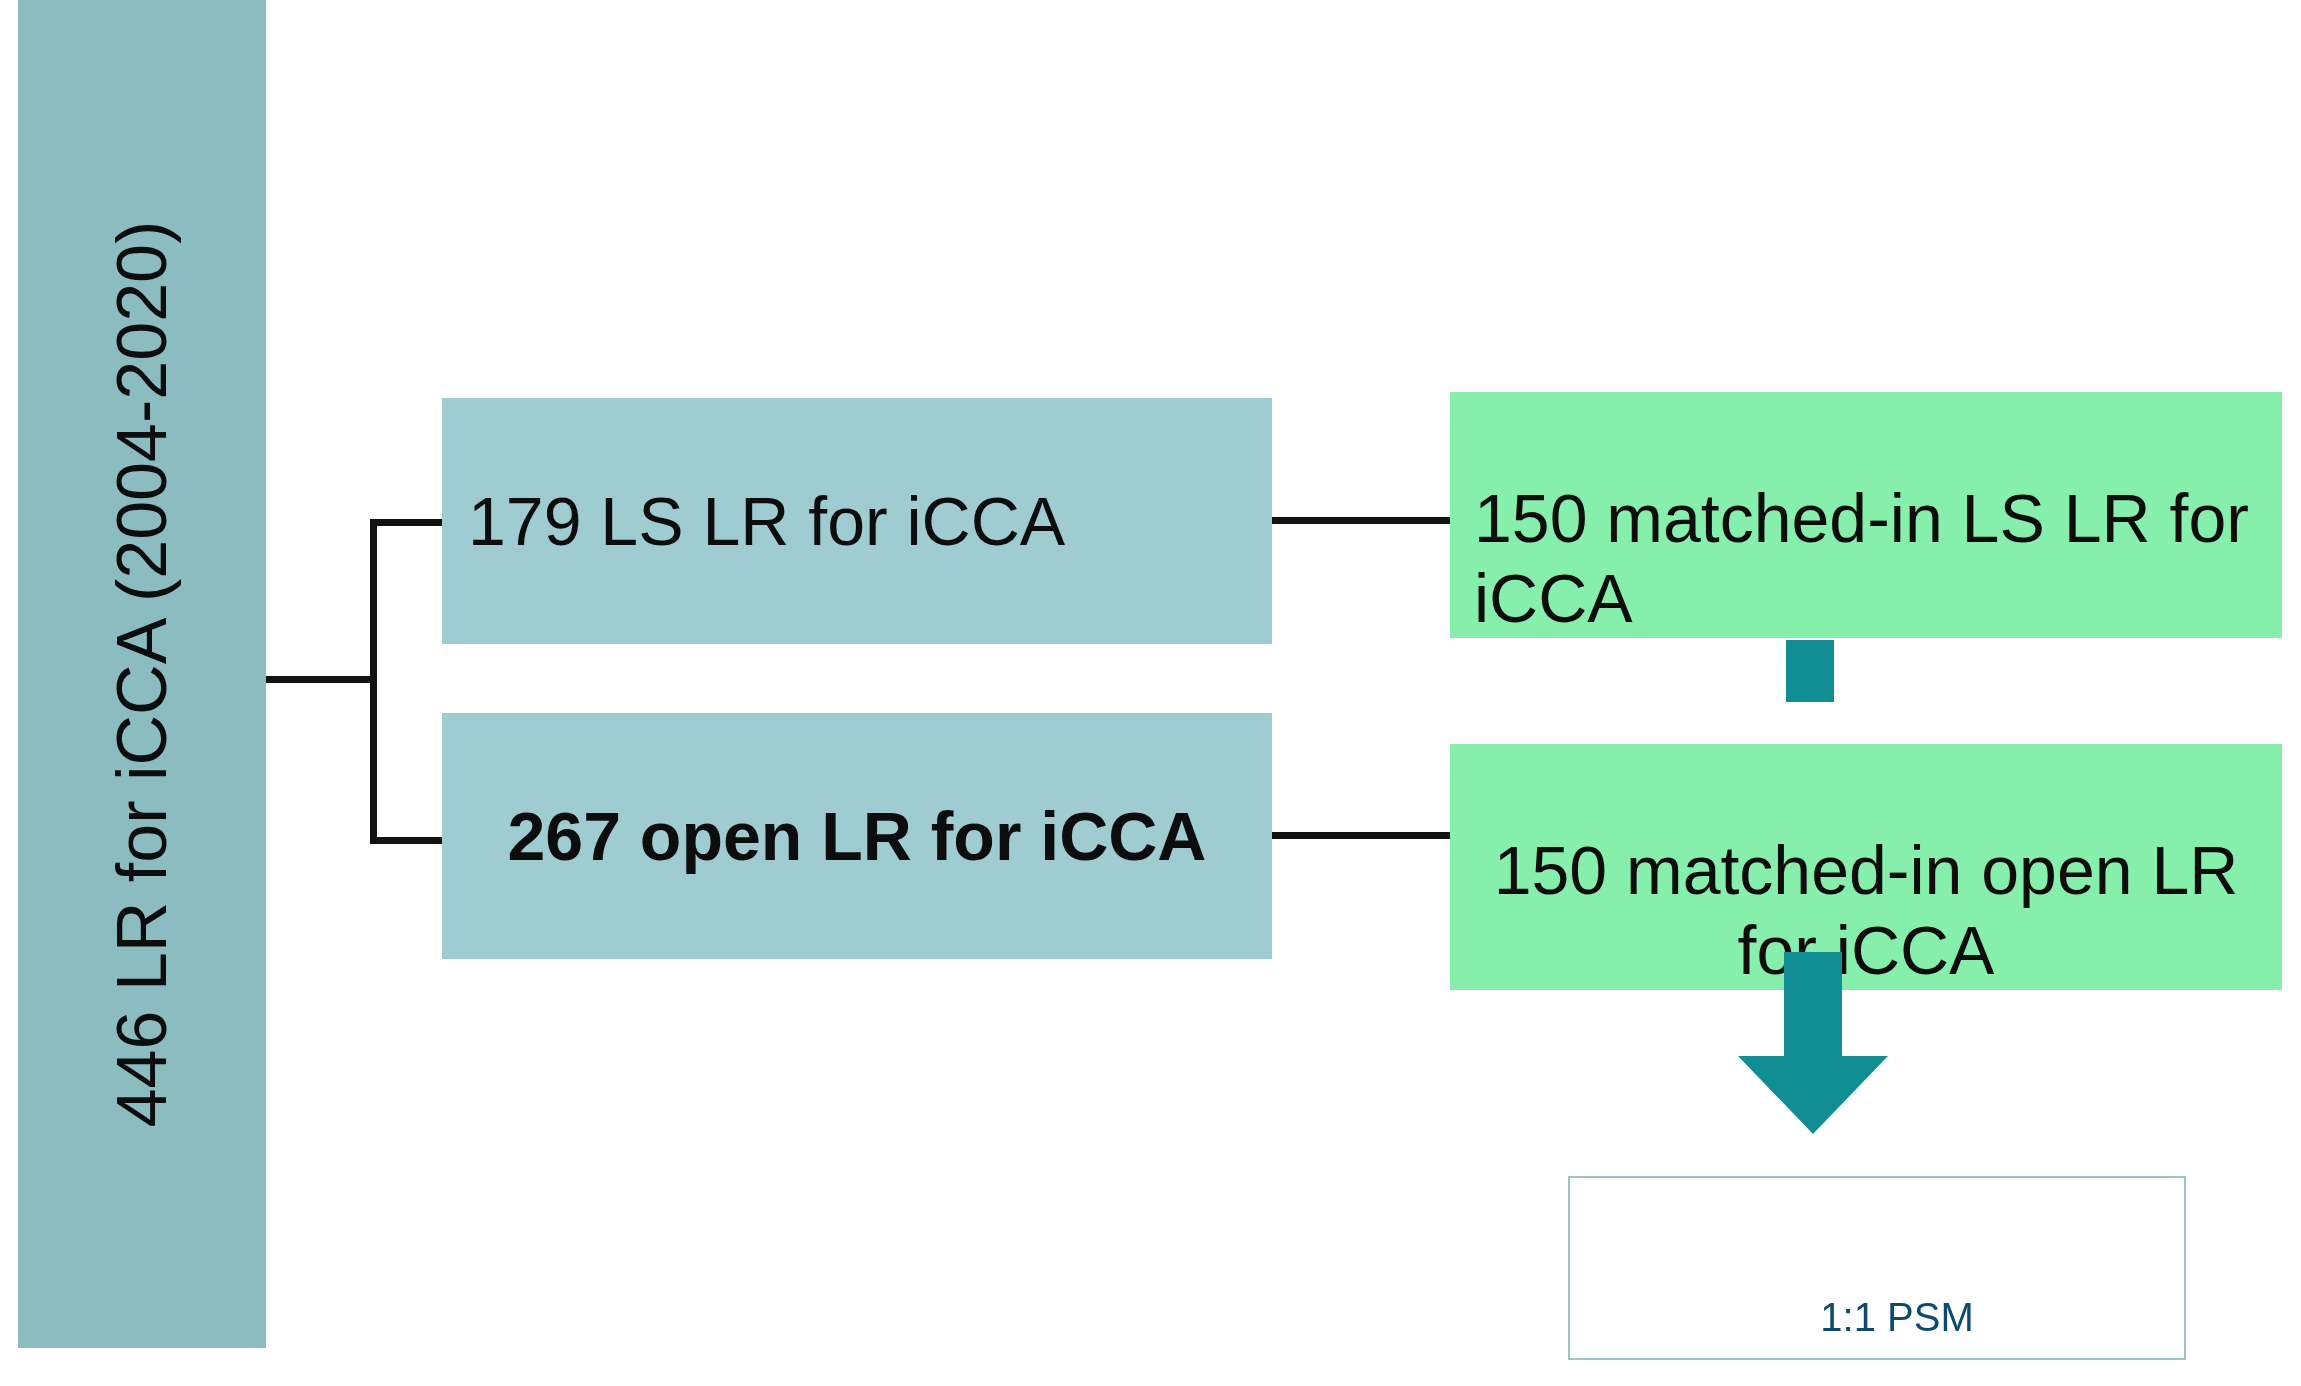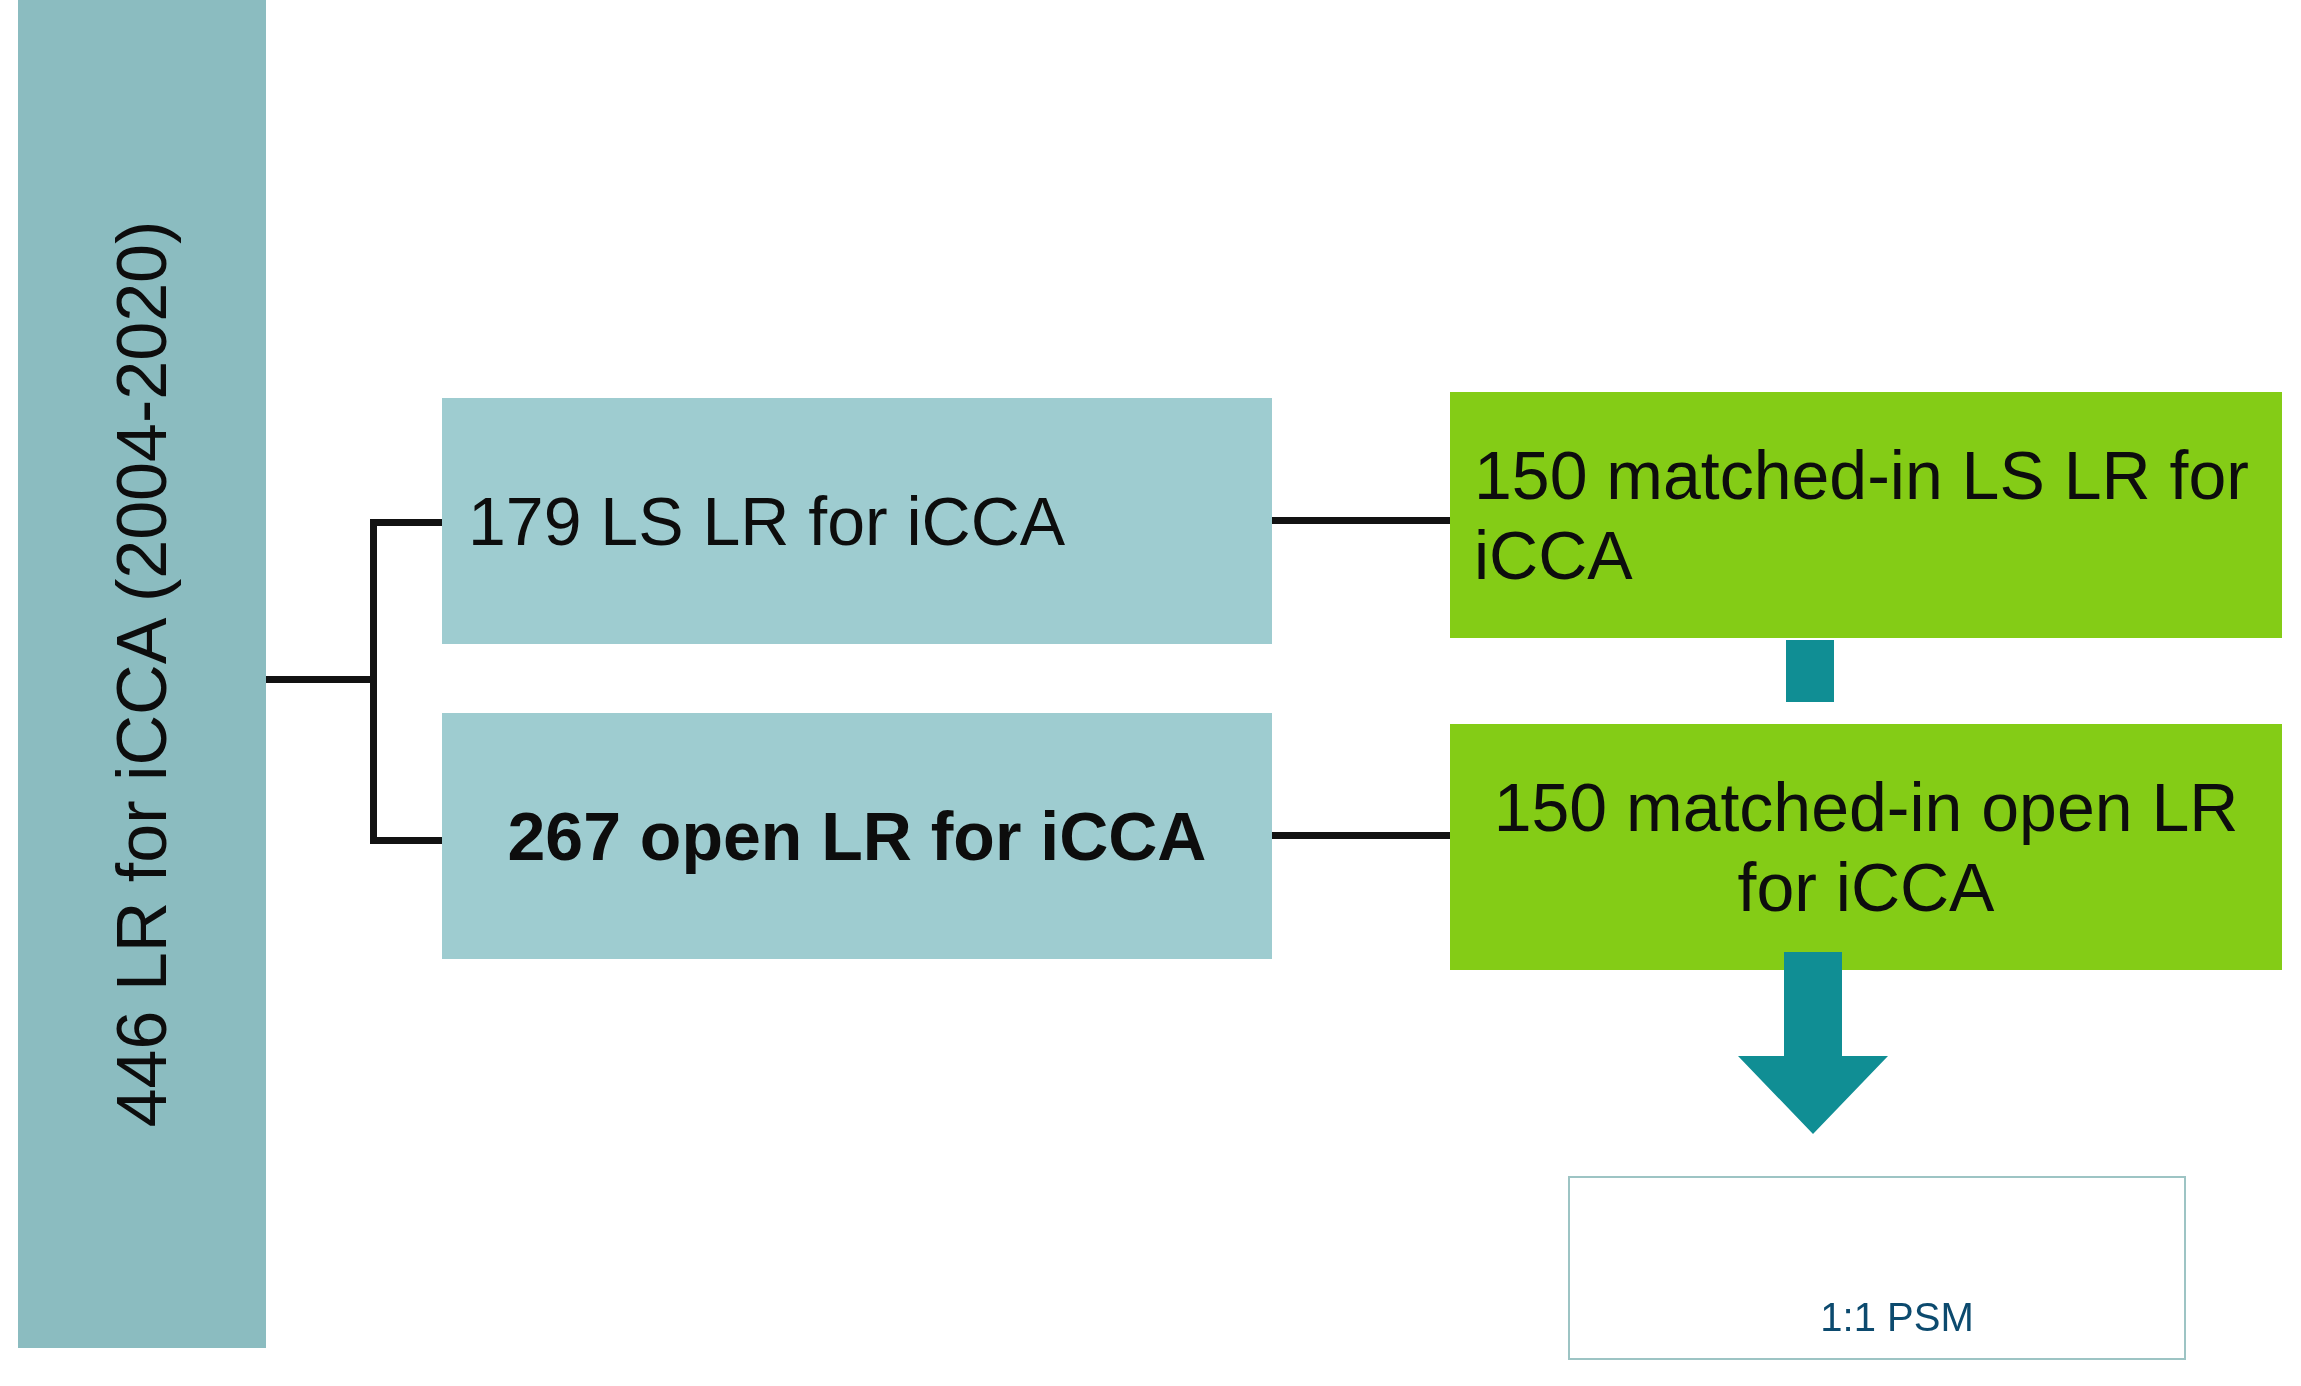--- a/index.html
+++ b/index.html
@@ -55,21 +55,22 @@
   }
   .flow-box .box-text {
     width: 100%;
     display: block;
   }
 
   .mid-box {
     background: #9ECCD0;
   }
   .right-box {
-    background: #84cc16;
+    background: #86efac;
+    align-items: flex-end;
   }
 
   #box-ls-lr {
     left: 442px;  top: 398px;  width: 830px; height: 246px;
     padding: 0 26px;
   }
   #box-ls-lr .box-text { text-align: left; }
 
   #box-open-lr {
     left: 442px;  top: 713px;  width: 830px; height: 246px;
@@ -77,21 +78,21 @@
   }
   #box-open-lr .box-text { text-align: center; font-weight: bold; }
 
   #box-matched-ls {
     left: 1450px; top: 392px;  width: 832px; height: 246px;
     padding: 0 24px;
   }
   #box-matched-ls .box-text { text-align: left; }
 
   #box-matched-open {
-    left: 1450px; top: 724px;  width: 832px; height: 246px;
+    left: 1450px; top: 744px;  width: 832px; height: 246px;
     padding: 0 24px;
   }
   #box-matched-open .box-text { text-align: center; }
 
   
   #box-psm {
     position: absolute;
     left: 1568px;
     top: 1176px;
     width: 618px;

